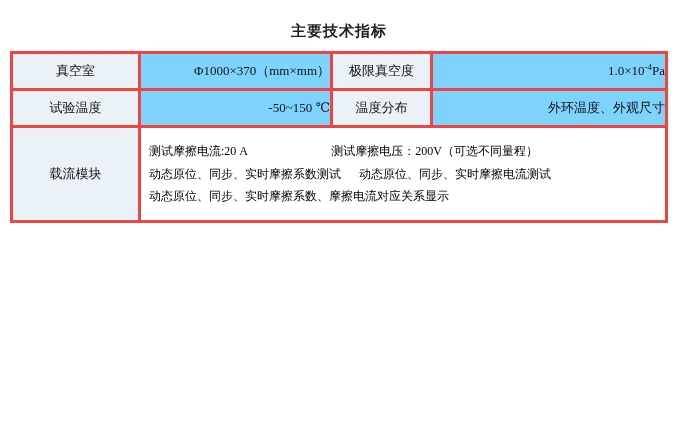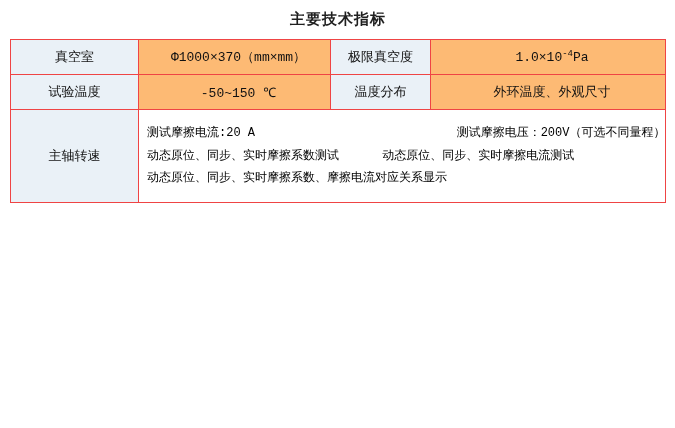--- a/index.html
+++ b/index.html
@@ -16,48 +16,47 @@
   }
   #sheet {
     width: 675px;
     height: 428px;
     position: relative;
     box-sizing: border-box;
   }
   table.spec {
     border-collapse: collapse;
     width: 655px;
-    margin: 6px 10px 0 10px;
+    margin: 18px 10px 0 10px;
     table-layout: fixed;
-    font-family: Liberation Mono, monospace;
   }
   table.spec td {
-    border: 1px solid #ef4444;
+    border: 3px solid #ef4444;
     padding: 0;
     vertical-align: middle;
   }
   .title-cell {
     border: none !important;
     text-align: center;
     font-size: 15px;
     font-weight: bold;
     letter-spacing: 1px;
     padding: 4px 0 10px 0 !important;
     color: #1f1f1f;
   }
   .label {
     background: #eaf1f7;
     text-align: center;
     font-size: 13px;
     height: 34px;
     color: #111111;
   }
   .value {
-    background: #fdba74;
-    text-align: center;
+    background: #7dd3fc;
+    text-align: right;
     font-size: 13px;
     height: 34px;
     padding-left: 8px !important;
     color: #111111;
     white-space: nowrap;
   }
   .value.wide {
     white-space: normal;
   }
   .tall-label {
@@ -109,21 +108,21 @@
         <td class="label">温度分布</td>
         <td class="value">外环温度、外观尺寸</td>
       </tr>
 
 
 
 
 
 
       <tr>
-        <td class="label tall-label">主轴转速</td>
+        <td class="label tall-label">载流模块</td>
         <td class="module-cell tall-label" colspan="3">
           <span class="module-line">测试摩擦电流:20 A                            测试摩擦电压：200V（可选不同量程）</span>
           <span class="module-line">动态原位、同步、实时摩擦系数测试      动态原位、同步、实时摩擦电流测试</span>
           <span class="module-line">动态原位、同步、实时摩擦系数、摩擦电流对应关系显示</span>
         </td>
       </tr>
     </tbody>
   </table>
 </div>
 

